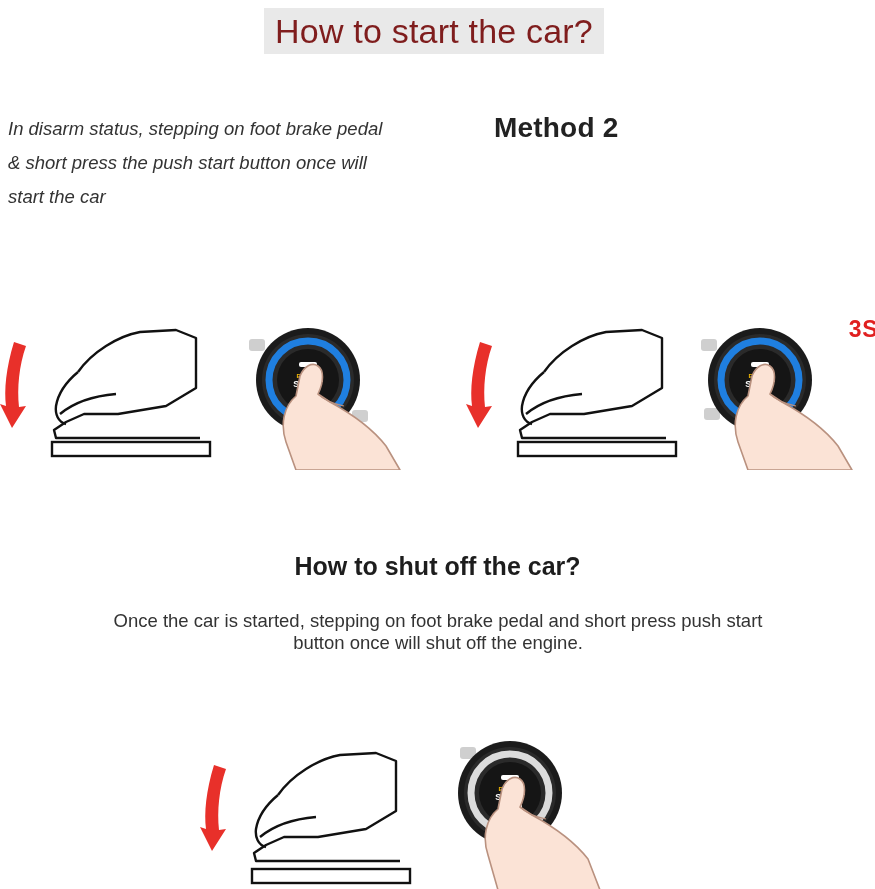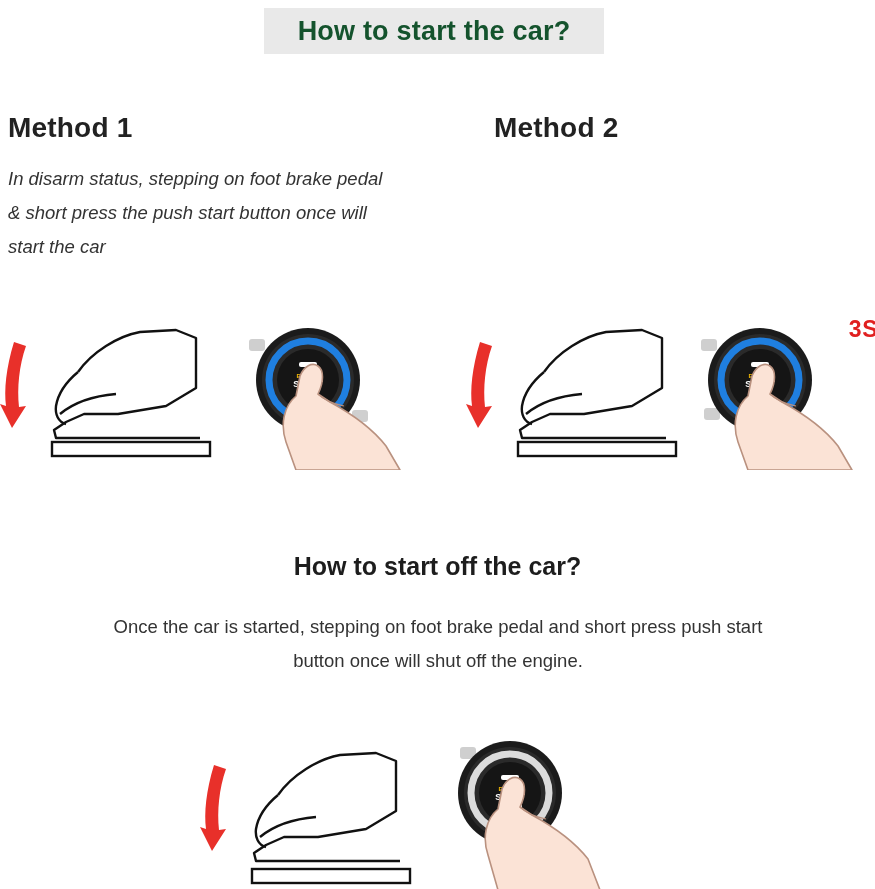--- a/index.html
+++ b/index.html
@@ -22,24 +22,23 @@
     left: 264px;
     top: 8px;
     width: 340px;
     height: 46px;
     background: #e9e9e9;
     display: flex;
     align-items: center;
     justify-content: center;
   }
   .title-banner span {
-    font-size: 27px;
-    color: #14532d;
+    font-size: 34px;
+    color: #7f1d1d;
     letter-spacing: 0.2px;
-    font-weight: bold;
   }
 
   
   .method {
     position: absolute;
     top: 112px;
     width: 400px;
   }
   .method.left  { left: 8px; }
   .method.right { left: 494px; }
@@ -92,33 +91,32 @@
     font-weight: bold;
     color: #1d1d1d;
   }
   .shutoff-body {
     position: absolute;
     left: 108px;
     top: 610px;
     width: 660px;
     text-align: center;
     font-size: 18.5px;
-    line-height: 34px;
+    line-height: 22px;
     color: #333333;
   }
 </style>
 </head>
 <body>
 
 <div class="title-banner">
   <span>How to start the car?</span>
 </div>
 
 <div class="method left">
-  <h2 class="method-title">Method 1</h2>
   <p class="method-body">In disarm status, stepping on foot brake pedal &amp; short press the push start button once will start the car</p>
 </div>
 
 <div class="illus m1">
   <svg width="420" height="160" viewBox="0 0 420 160">
 
     <g>
       <path d="M14 32 C6 58, 4 80, 6 96 L0 94 L12 118 L26 96 L19 97 C17 78, 19 56, 26 36 Z" fill="#e8302a"></path>
     </g>
 
@@ -184,21 +182,21 @@
       <text x="294" y="77" text-anchor="middle" font-family="Liberation Sans, sans-serif" font-size="9" fill="#ffffff" font-weight="bold">START</text>
       <text x="291" y="87" text-anchor="middle" font-family="Liberation Sans, sans-serif" font-size="9" fill="#ffffff" font-weight="bold">ST</text>
     </g>
     <g>
       <path d="M286 66 C290 56, 298 52, 304 56 C310 60, 310 72, 304 84 L316 92 C338 104, 358 118, 372 136 L386 160 L282 160 L272 132 C266 114, 270 96, 282 86 Z" fill="#fbe3d6" stroke="#b9917f" stroke-width="1.6" stroke-linejoin="round"></path>
       <path d="M304 84 C310 90, 320 94, 330 96" fill="none" stroke="#b9917f" stroke-width="1.2"></path>
     </g>
   </svg>
 </div>
 
-<div class="shutoff-title">How to start off the car?</div>
+<div class="shutoff-title">How to shut off the car?</div>
 <div class="shutoff-body">Once the car is started, stepping on foot brake pedal and short press push start button once will shut off the engine.</div>
 
 <div class="illus off">
   <svg width="420" height="155" viewBox="0 0 420 155">
     <g>
       <path d="M24 30 C16 56, 14 78, 16 94 L10 92 L22 116 L36 94 L29 95 C27 76, 29 54, 36 34 Z" fill="#e8302a"></path>
     </g>
     <g fill="none" stroke="#111111" stroke-width="2.4" stroke-linejoin="round">
       <path d="M88 60 C102 40, 128 24, 150 20 L186 18 L206 26 L206 76 L176 94 L128 102 L94 102 L76 110 L64 118 L66 126 L210 126"></path>
       <path d="M88 60 C76 70, 68 82, 66 94 C65 102, 68 110, 76 112"></path>

